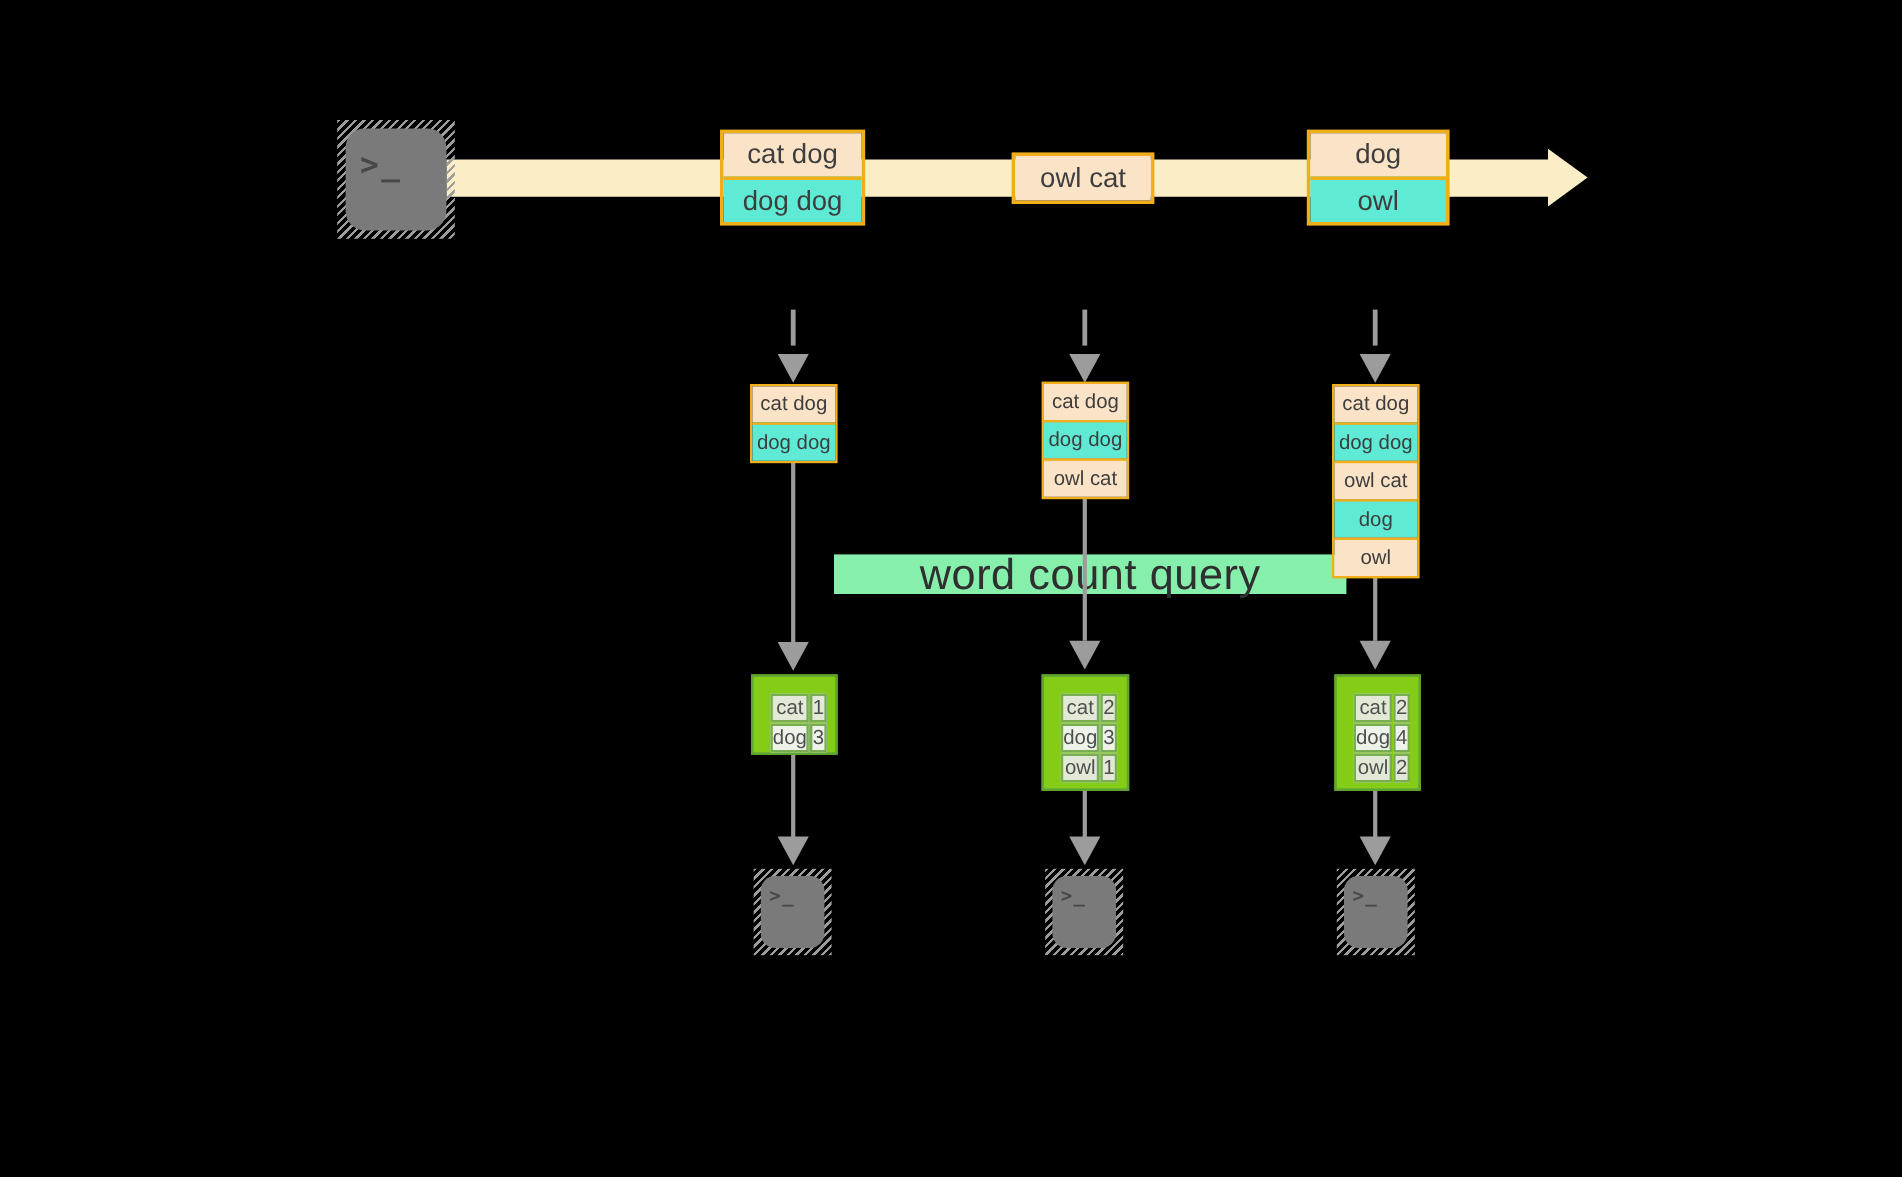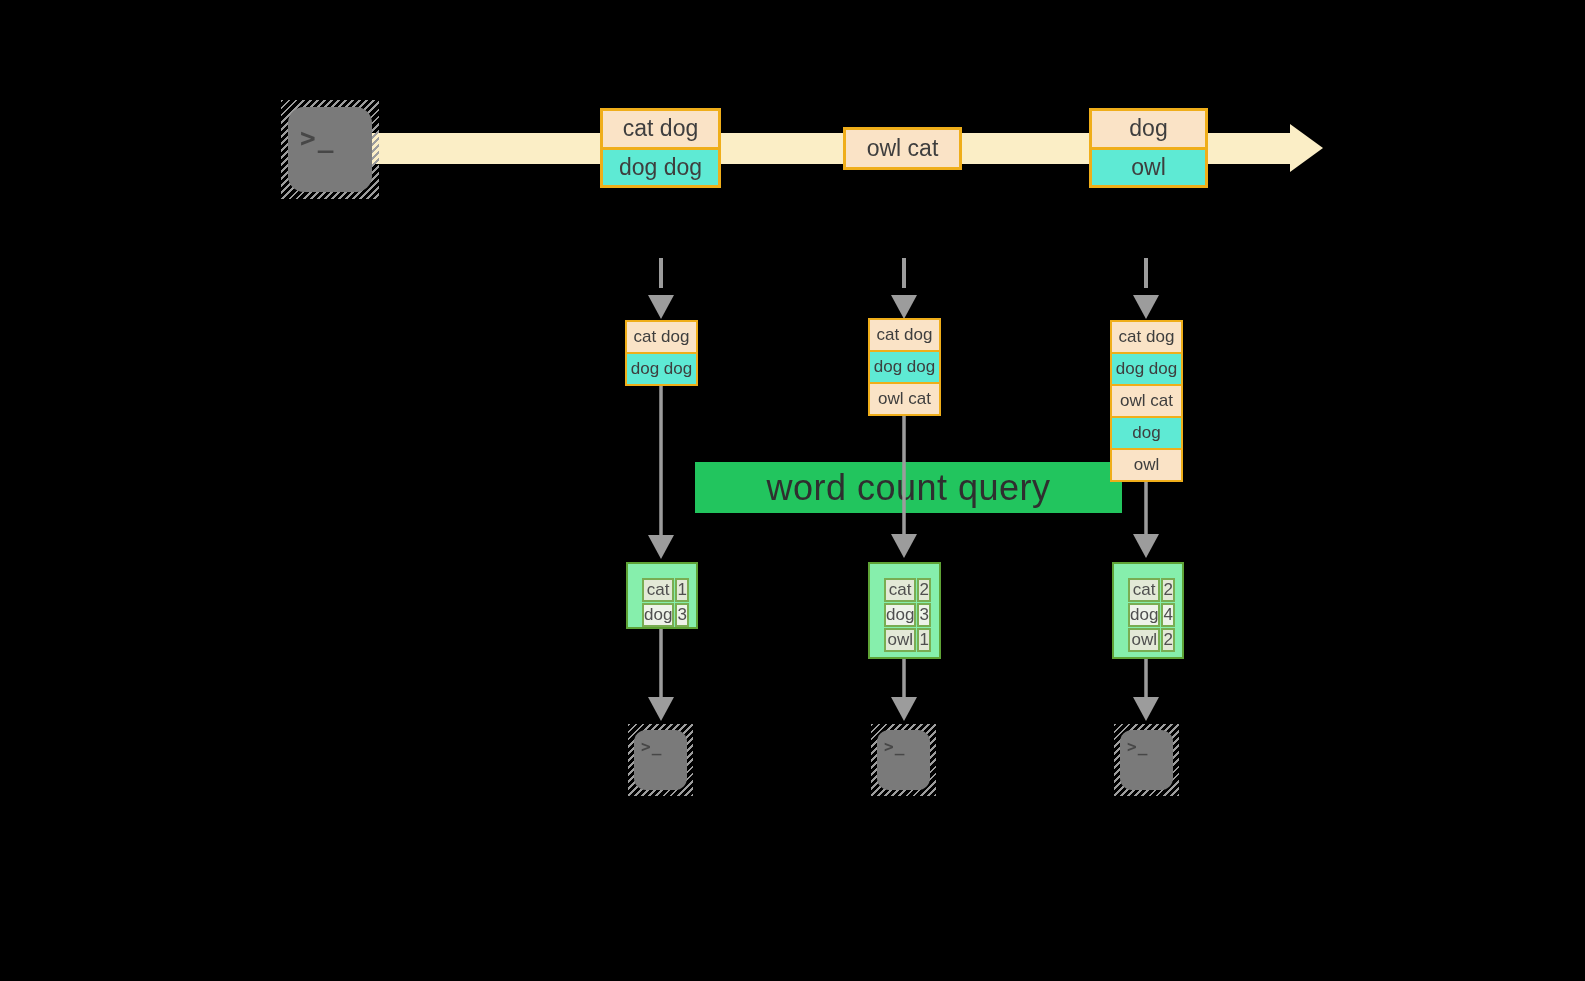--- a/index.html
+++ b/index.html
@@ -2,22 +2,22 @@
 <html><head>
 <meta charset="utf-8">
 <style>
   html,body{margin:0;padding:0;background:#000;}
   .stage{
     position:relative;width:1585px;height:981px;background:#000;overflow:hidden;
     font-family:"Liberation Sans",sans-serif;
   }
   
   .query-band{
-    position:absolute;left:695px;top:462px;width:427px;height:51px;
-    background:#22c55e;z-index:1;display:flex;align-items:center;justify-content:center;
+    position:absolute;left:695px;top:462px;width:427px;height:33px;
+    background:#86efac;z-index:1;display:flex;align-items:center;justify-content:center;
   }
   .query-band span{font-size:36px;color:#2f2f2f;letter-spacing:.5px;white-space:nowrap;}
   svg.overlay{position:absolute;left:0;top:0;z-index:2;}
   
   .term{
     position:absolute;z-index:3;box-sizing:border-box;padding:7px;
     background:repeating-linear-gradient(135deg,#9d9d9d 0 2px,rgba(0,0,0,0) 2px 5px);
   }
   .term-inner{width:100%;height:100%;background:#7a7a7a;border-radius:16px;position:relative;}
   .term .glyph{
@@ -39,21 +39,21 @@
   .evt-box .row + .row{border-top:3px solid #efae1a;}
   .evt-box.stream .row{font-size:23px;}
   .evt-box.state{border-width:2.5px;}
   .evt-box.state .row{font-size:17px;}
   .evt-box.state .row + .row{border-top-width:2px;}
   .row.dark{background:#fae3c6;}
   .row.light{background:#5eead4;}
   
   .wc-table{
     position:absolute;z-index:3;box-sizing:border-box;
-    border:2.5px solid #5ea336;background:#86efac;padding:14px;
+    border:2.5px solid #5ea336;background:#84cc16;padding:14px;
     display:grid;grid-template-columns:1.65fr 1fr;gap:1px;
   }
   .wc-cell{
     border:2px solid #79ad52;display:flex;align-items:center;justify-content:center;
     font-size:17px;color:#4f4f4f;
   }
   .wc-cell.dark{background:#e3e9d7;}
   .wc-cell.light{background:#eef3e9;}
 </style>
 </head>

